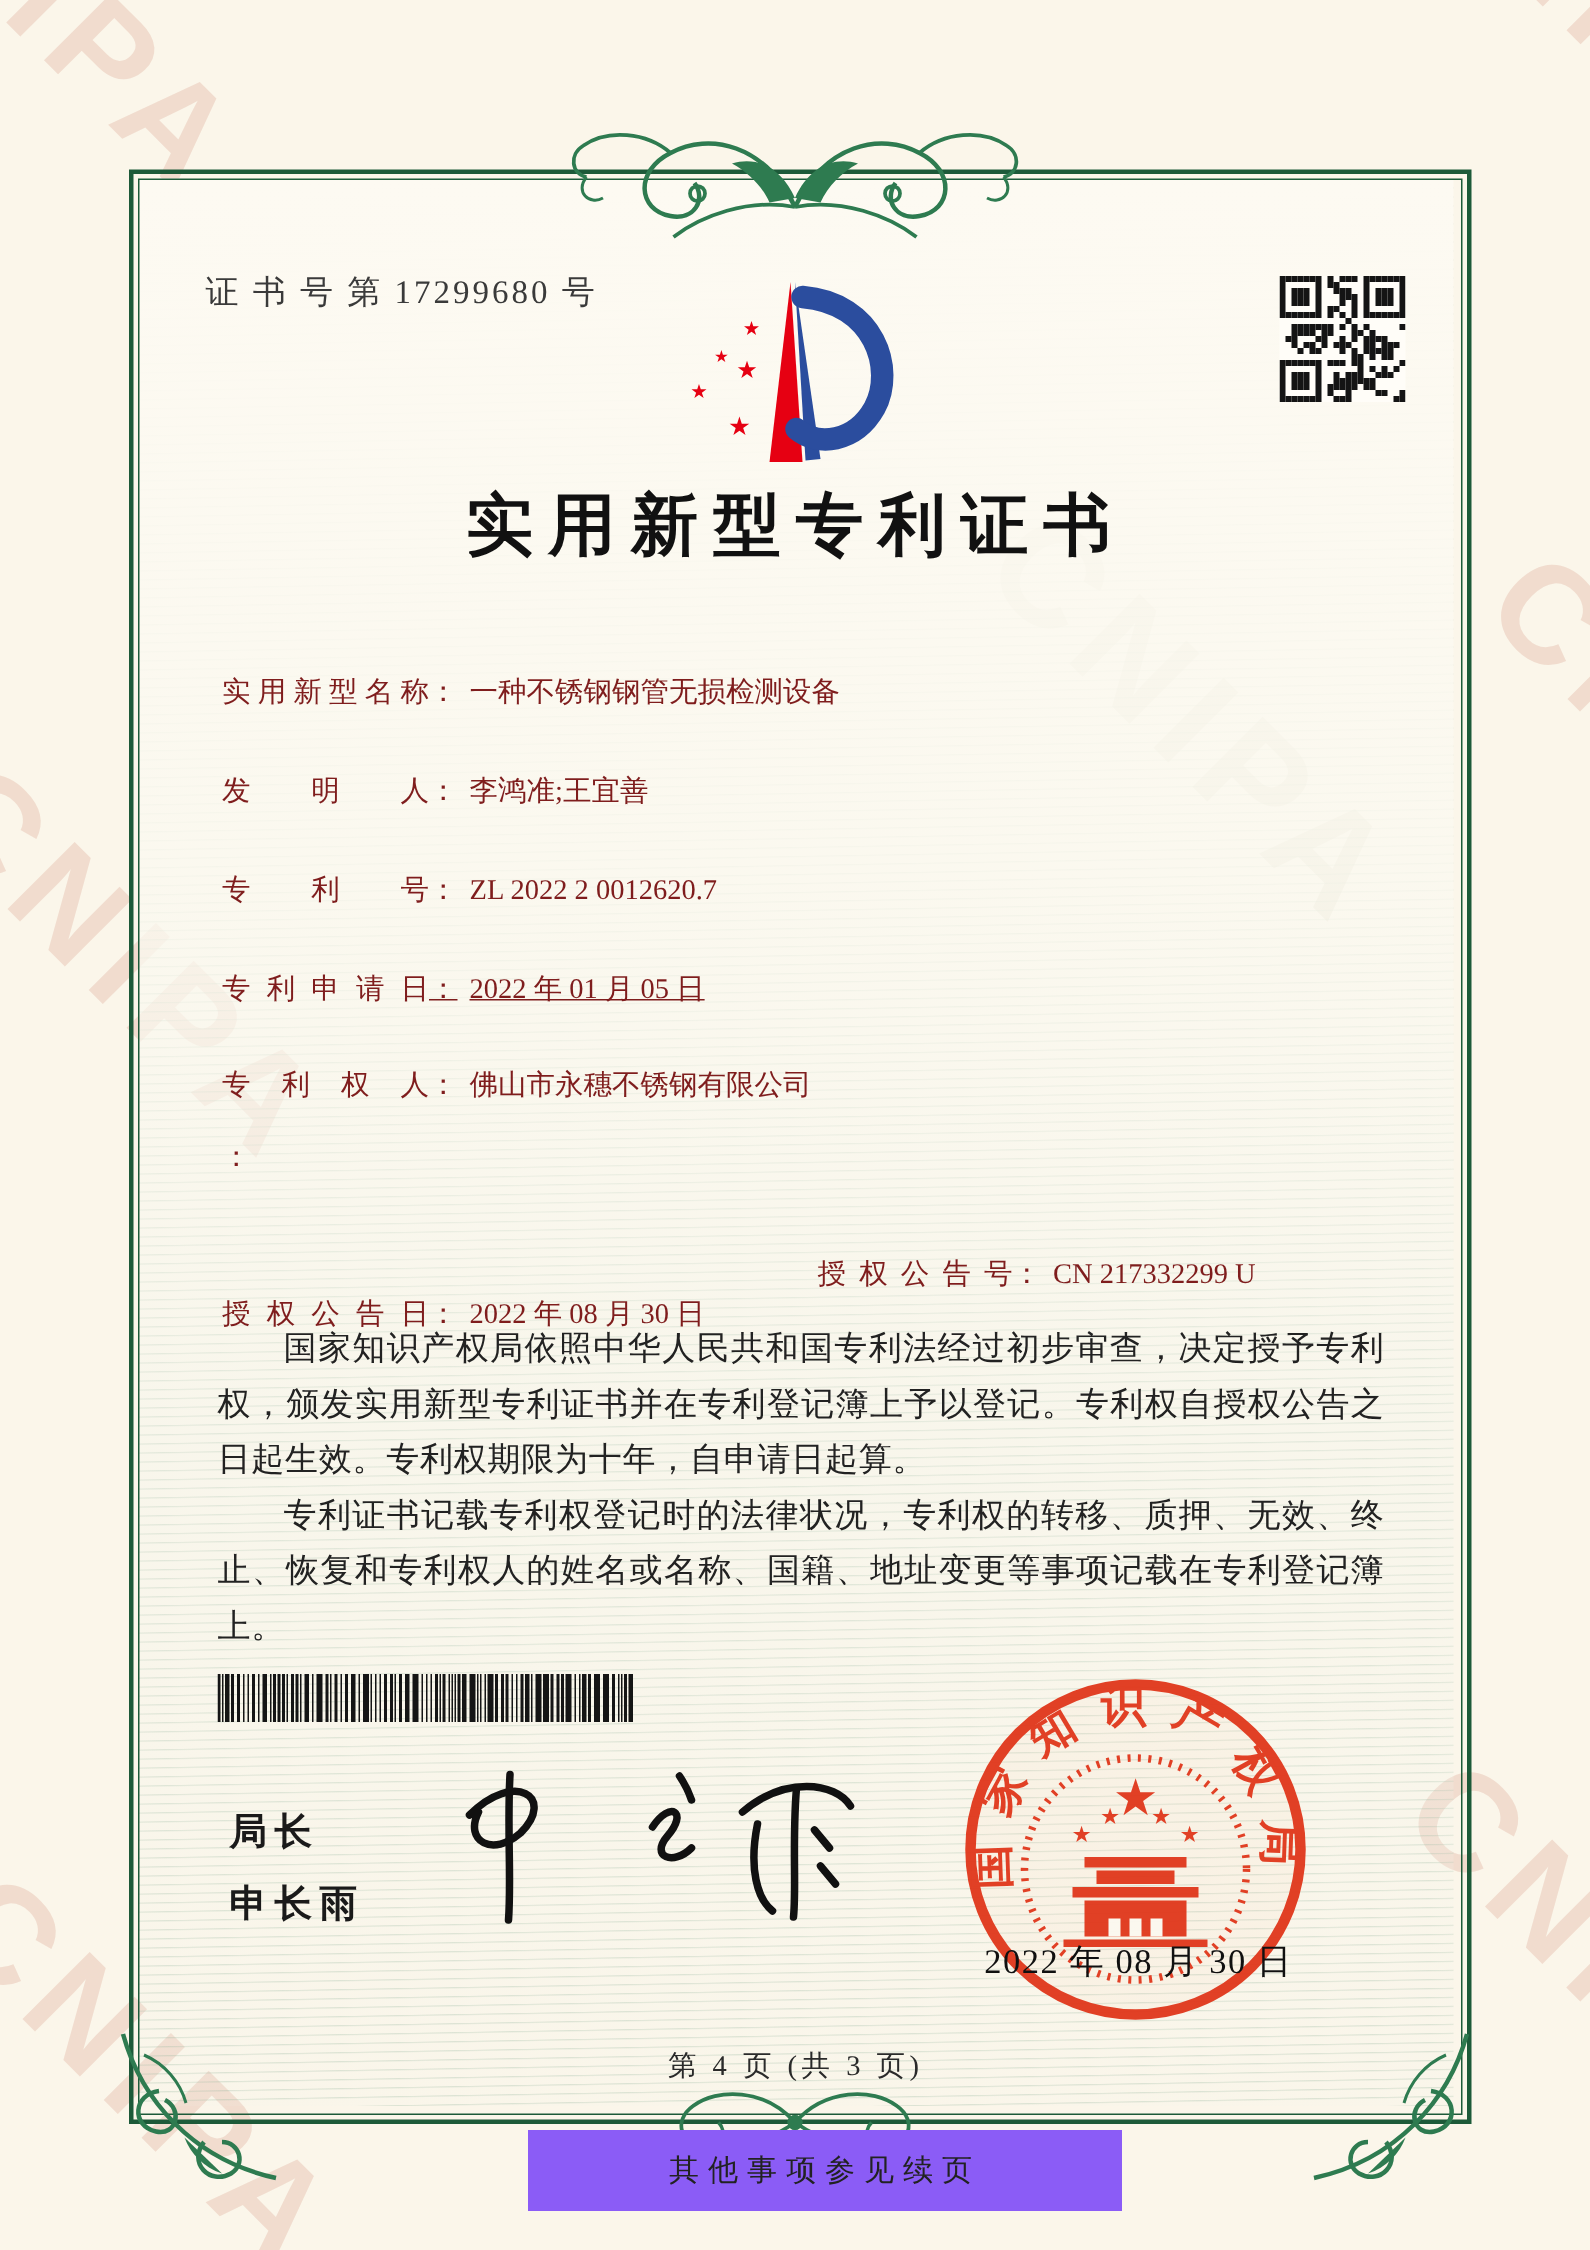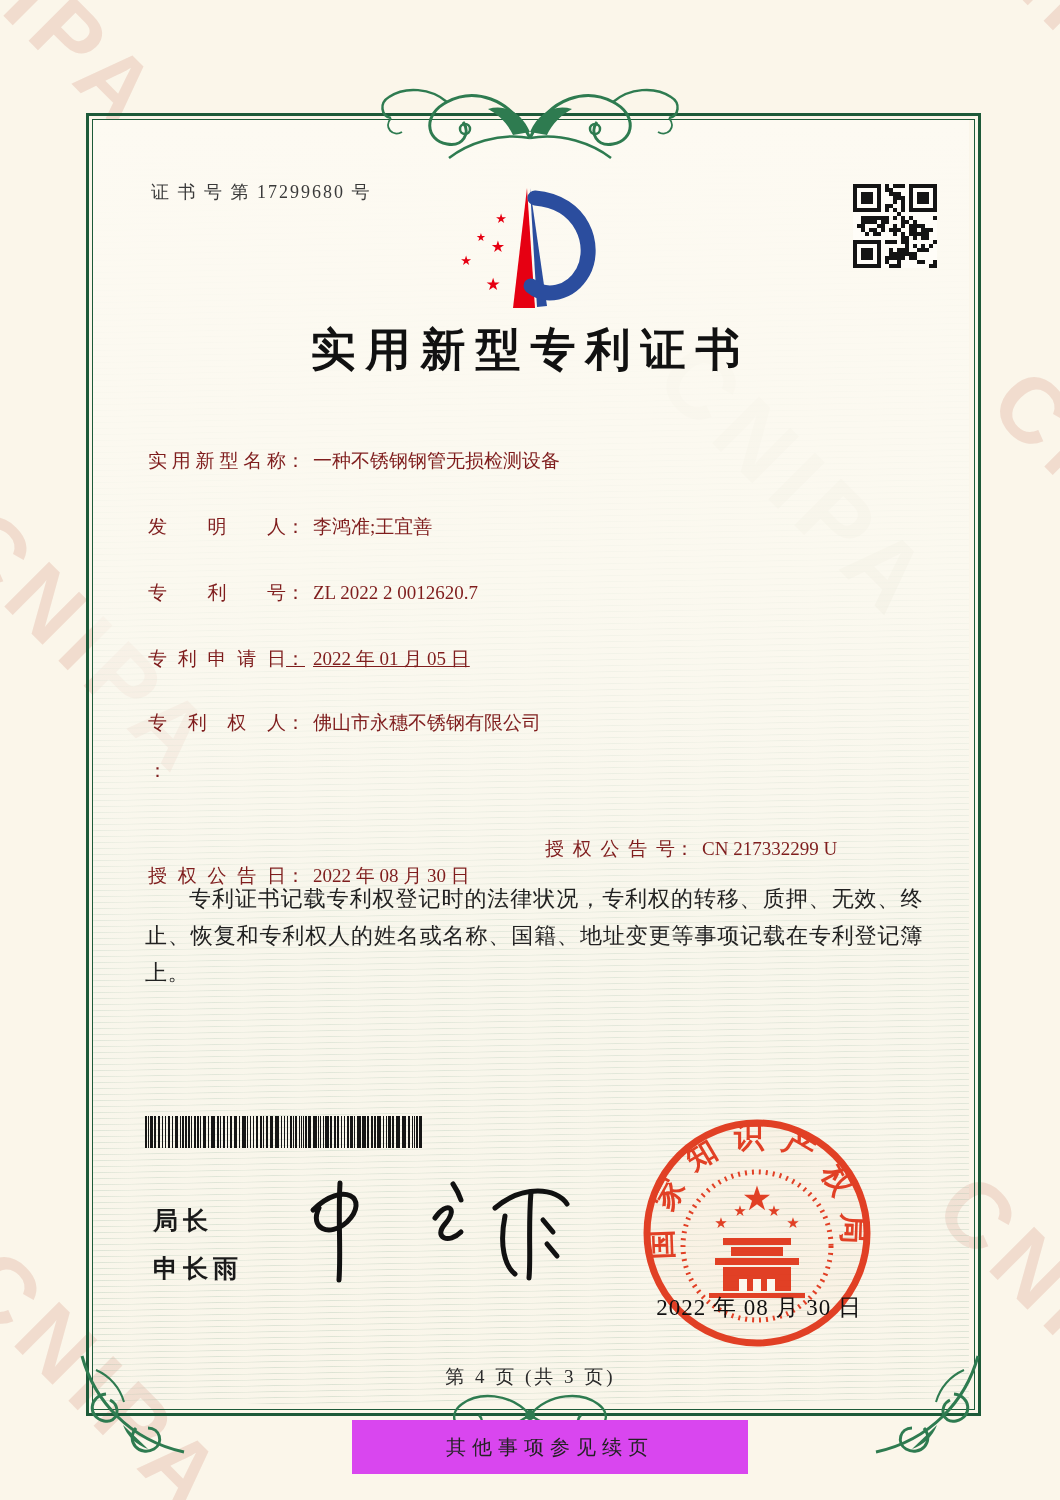--- a/index.html
+++ b/index.html
@@ -36,21 +36,21 @@
   }
   .frame-inner{position:absolute;inset:3px;border:1px solid #1d5a39;}
   .orn{position:absolute;pointer-events:none;}
   .orn-top{left:375px;top:76px;width:310px;height:88px;}
   .orn-bottom{left:428px;top:1384px;width:204px;height:62px;}
   .orn-bl{left:74px;top:1348px;width:118px;height:118px;}
   .orn-br{left:868px;top:1348px;width:118px;height:118px;transform:scaleX(-1);}
   
   .cert-no{
     position:absolute;left:137px;top:180px;
-    font-size:18px;letter-spacing:2px;color:#3a3a3a;margin-left:14px;
+    font-size:22px;letter-spacing:2px;color:#3a3a3a;
   }
   .logo{position:absolute;left:443px;top:176px;width:175px;height:145px;}
   .qr{position:absolute;left:853px;top:184px;width:84px;height:84px;background:#fffdf8;}
   .title{
     position:absolute;left:86px;top:320px;width:889px;
     text-align:center;font-size:45px;font-weight:700;letter-spacing:10px;
     color:#111;
   }
   
   .row{position:absolute;left:148px;font-size:19px;color:#7f1d1d;}
@@ -89,21 +89,21 @@
     position:absolute;left:645px;top:1292px;width:228px;
     text-align:center;font-size:23px;letter-spacing:1px;color:#101010;z-index:5;
   }
   
   .pageno{
     position:absolute;left:86px;top:1364px;width:889px;
     text-align:center;font-size:19px;letter-spacing:3px;color:#2a2a2a;
   }
   .note-strip{
     position:absolute;left:352px;top:1420px;width:396px;height:54px;
-    background:#d946ef;text-align:center;line-height:54px;
+    background:#8b5cf6;text-align:center;line-height:54px;
     font-size:20px;letter-spacing:6px;color:#222;z-index:4;
   }
 </style>
 </head>
 <body>
 
 <div class="wm wm-pink" style="left:-135px;top:-55px;">CNIPA</div>
 <div class="wm wm-pink" style="left:880px;top:-75px;">CNIPA</div>
 <div class="wm wm-pink" style="left:-80px;top:590px;">CNIPA</div>
 <div class="wm wm-pink" style="left:960px;top:450px;">CNIPA</div>
@@ -373,20 +373,21 @@
     <span class="colon">：</span>
 </div>
 <div class="row r6a">
   <span class="flabel">授权公告日</span><span class="colon">：</span><span>2022 年 08 月 30 日</span>
 </div>
 <div class="row r6b">
   <span class="flabel">授权公告号</span><span class="colon">：</span><span>CN 217332299 U</span>
 </div>
 
 <div class="paras">
+  <p>国家知识产权局依照中华人民共和国专利法经过初步审查，决定授予专利权，颁发实用新型专利证书并在专利登记簿上予以登记。专利权自授权公告之日起生效。专利权期限为十年，自申请日起算。</p>
   <p>专利证书记载专利权登记时的法律状况，专利权的转移、质押、无效、终止、恢复和专利权人的姓名或名称、国籍、地址变更等事项记载在专利登记簿上。</p>
 </div>
 
 <svg class="barcode" id="barcode" viewBox="0 0 282 32" fill="#151515">
     <rect x="0" y="0" width="2" height="32"></rect>
     <rect x="3" y="0" width="1" height="32"></rect>
     <rect x="5" y="0" width="3" height="32"></rect>
     <rect x="9" y="0" width="2" height="32"></rect>
     <rect x="13" y="0" width="2" height="32"></rect>
     <rect x="17" y="0" width="1" height="32"></rect>

